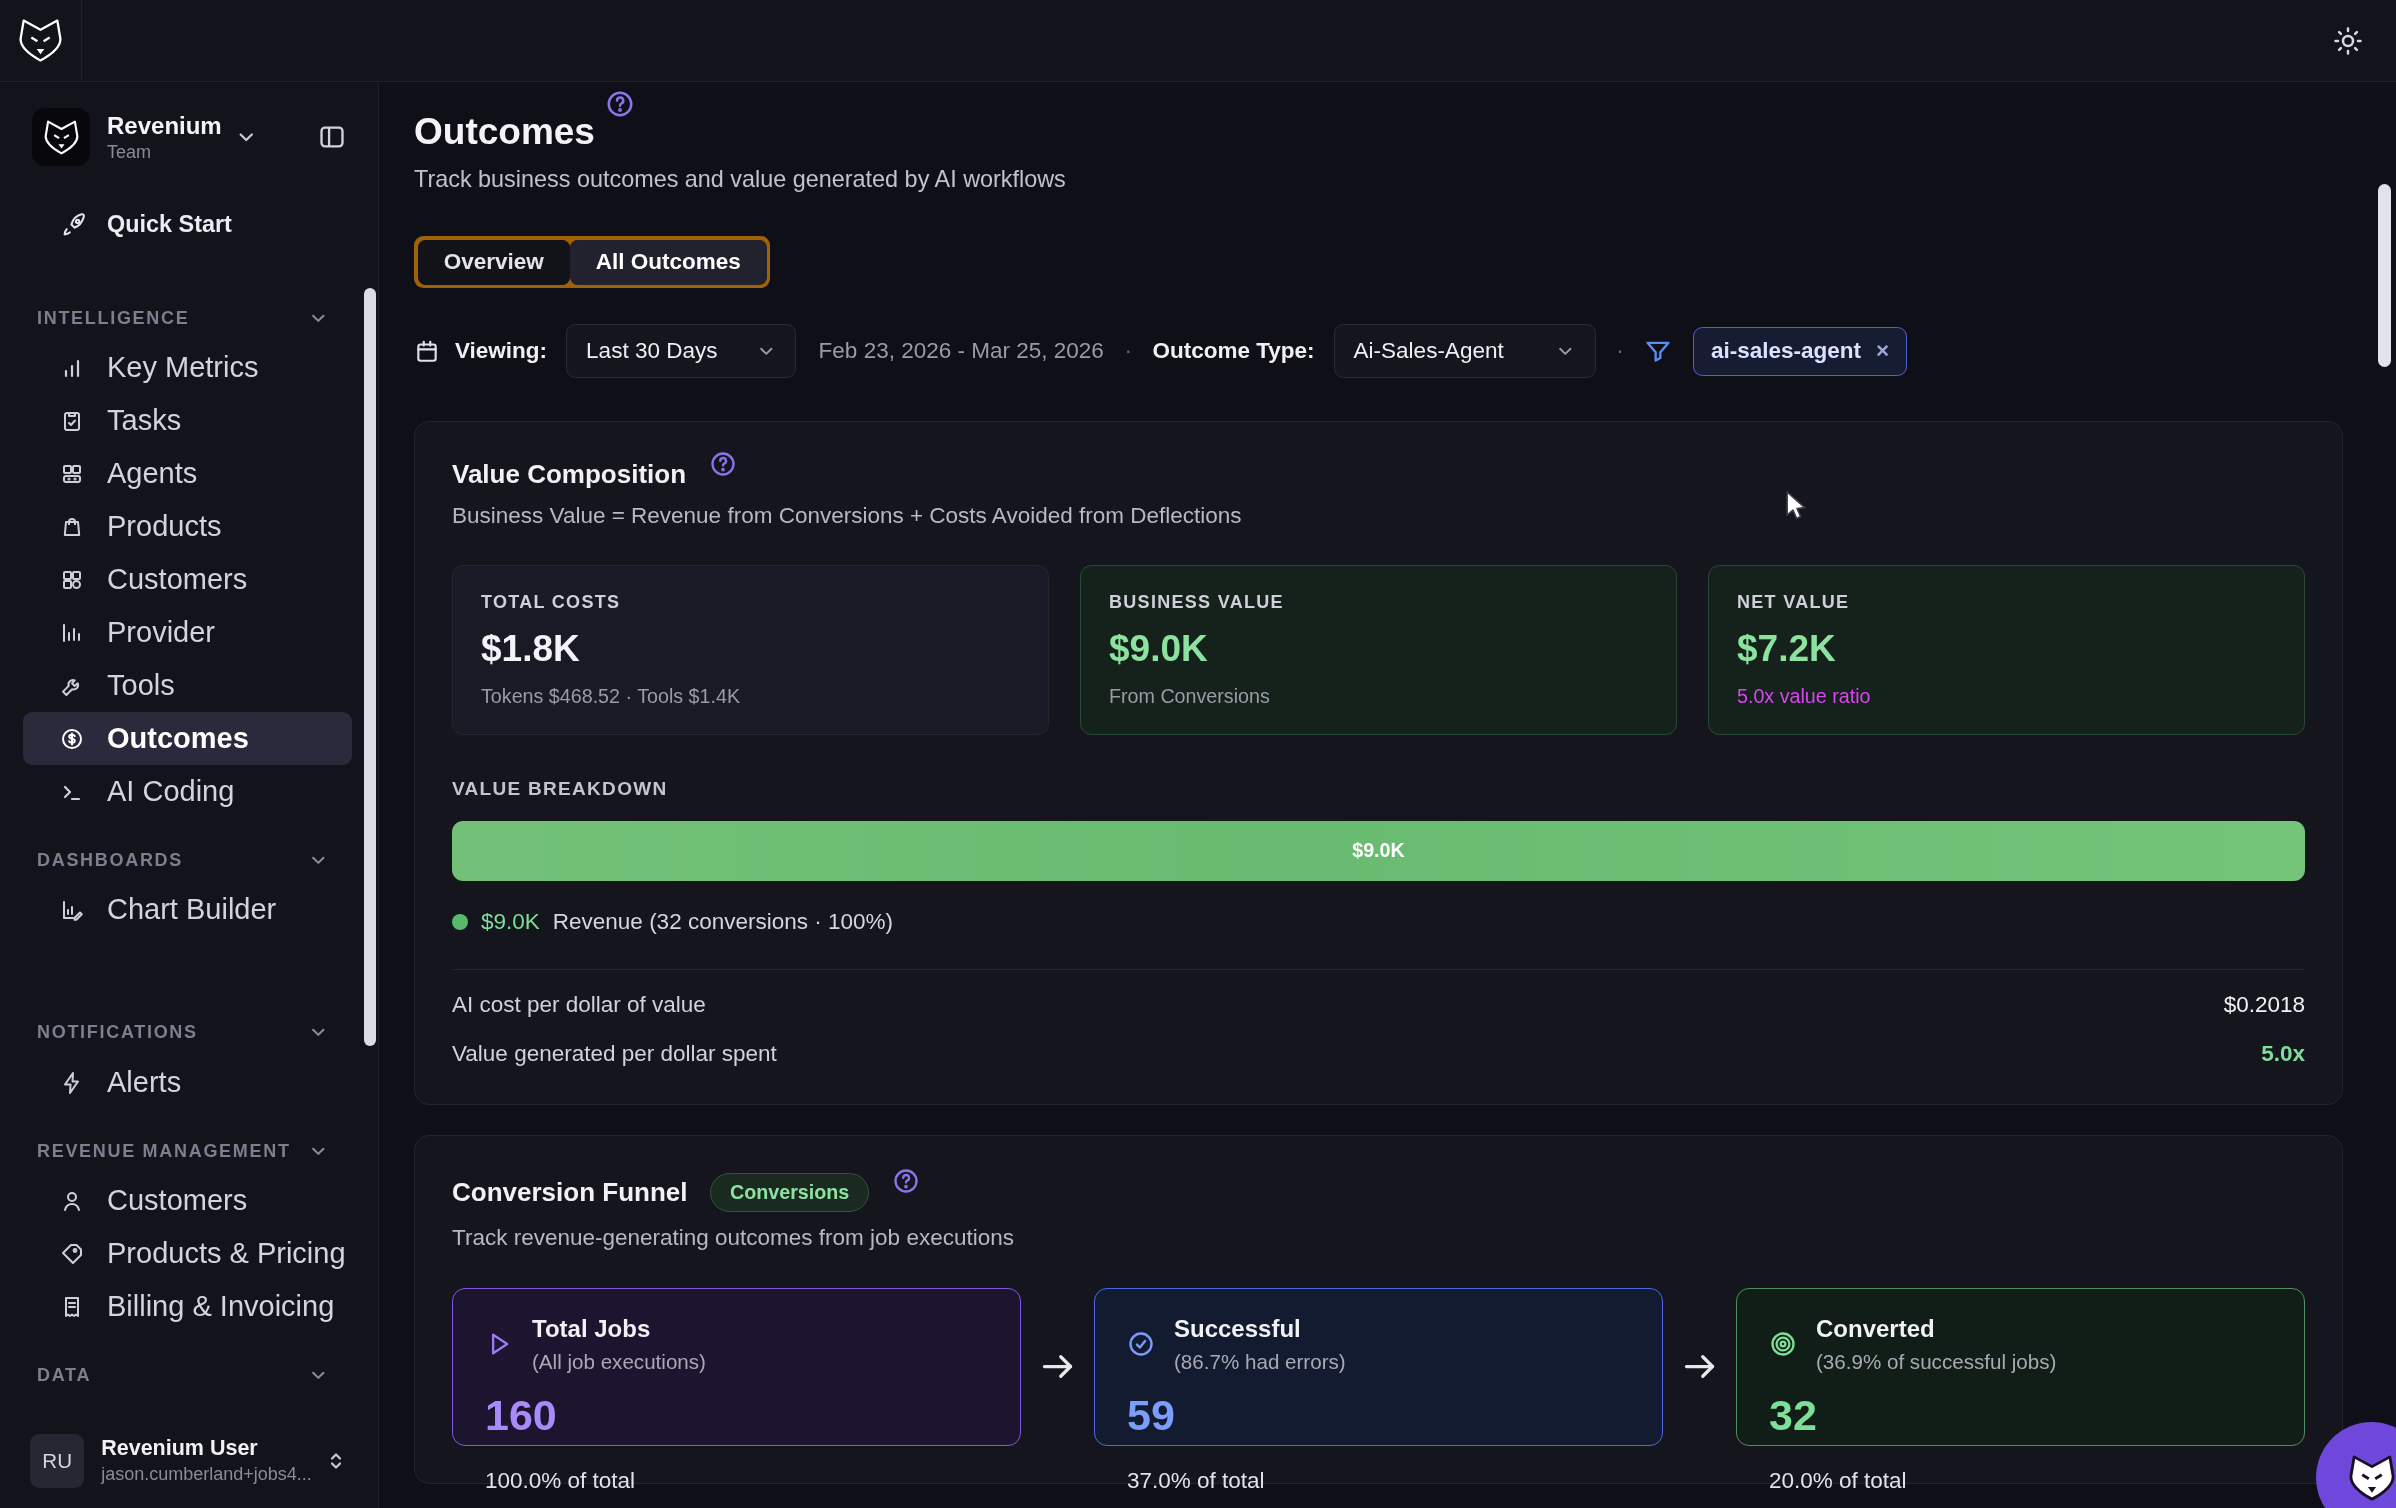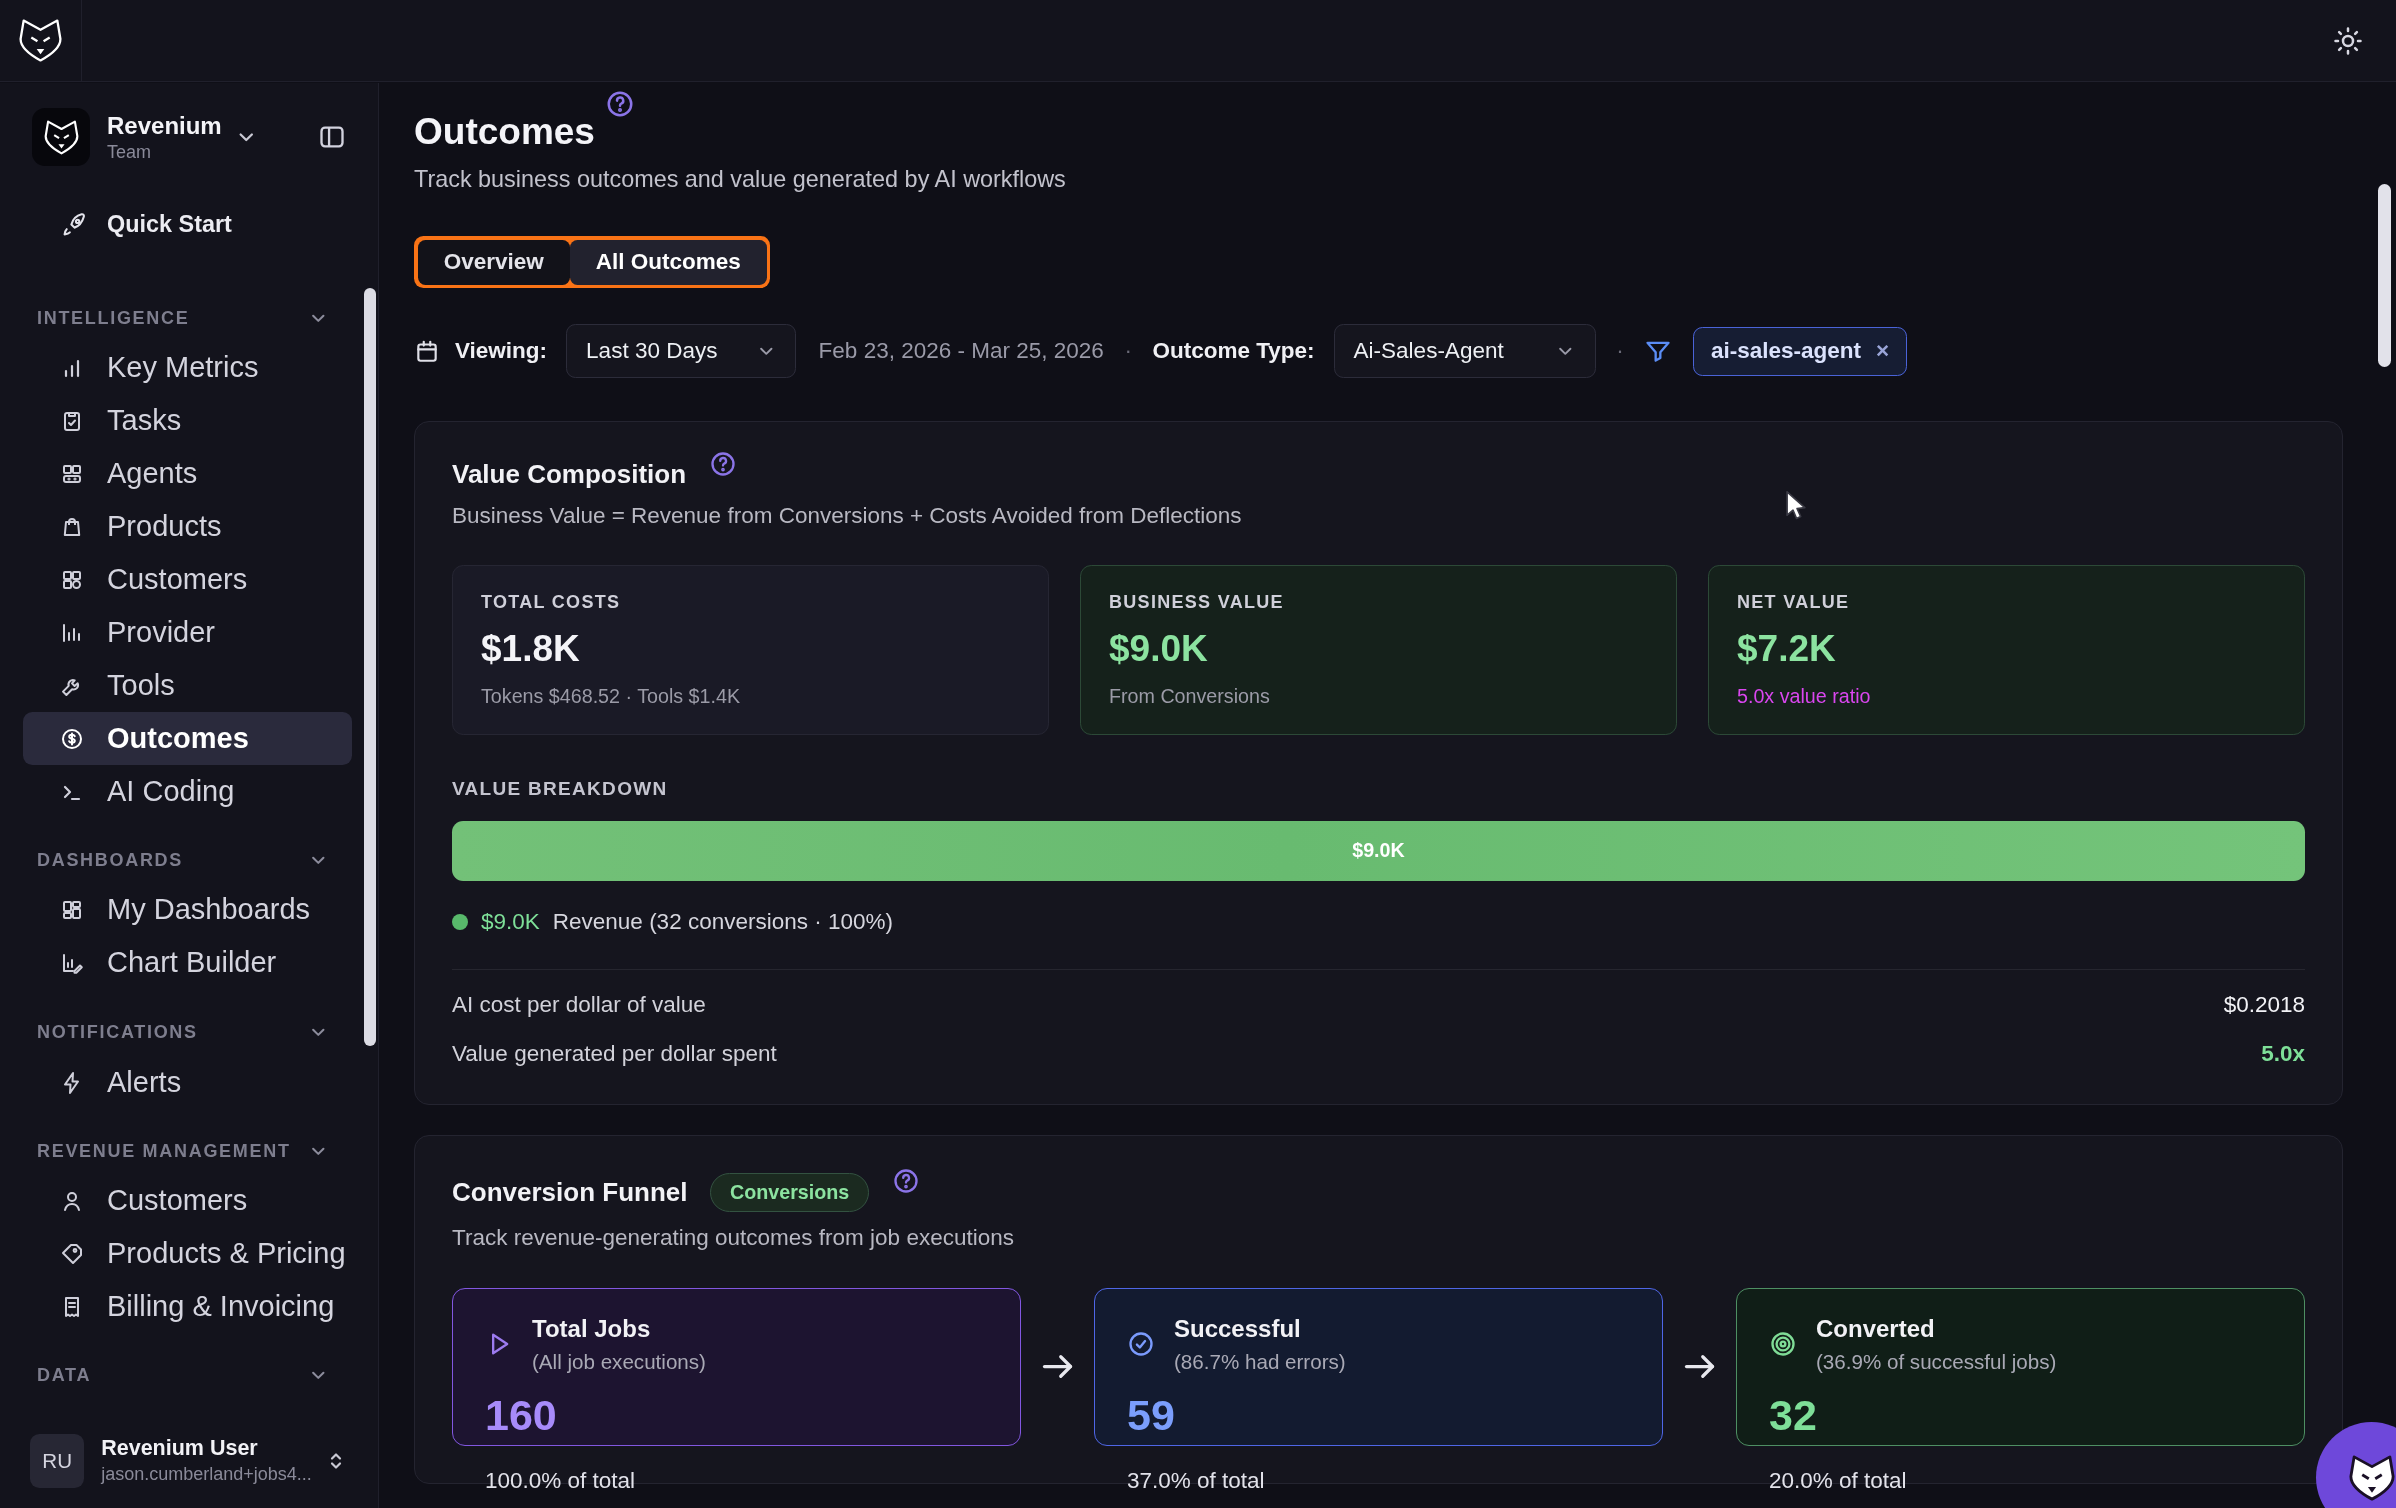--- a/index.html
+++ b/index.html
@@ -66,21 +66,21 @@
   
   .main { position:absolute; left:380px; top:83px; right:0; bottom:0;
     background:#0f0f17; overflow:hidden; }
   .content { padding:0 54px 0 34px; }
 
   .page-head { margin-top:28px; position:relative; }
   .page-title { margin:0; font-size:37px; font-weight:bold; color:#f4f4f8; }
   .title-help { position:absolute; left:191px; top:-22.5px; color:#8b74e8; }
   .page-sub { margin:13px 0 0 0; font-size:23.4px; color:#c2c2cc; }
 
-  .tabs { margin-top:43px; display:inline-flex; background:#f97316; border-radius:9.4px;
+  .tabs { margin-top:43px; display:inline-flex; background:#a16207; border-radius:9.4px;
     padding:3.7px; }
   .tab { height:45px; display:flex; align-items:center; padding:0 26px;
     font-size:22.5px; border-radius:7.5px; color:#dededd; cursor:pointer; }
   .tab.inactive { background:#121219; color:#e4e4ea; font-weight:600; }
   .tab.active { background:#22222e; color:#ffffff; font-weight:bold; }
 
   .filter-bar { margin-top:34px; display:flex; align-items:center; height:58px; font-size:22.5px; }
   .filter-bar .icon.cal { color:#e0e0e8; }
   .flabel { font-weight:bold; color:#f0f0f4; margin-left:15px; }
   .fselect { margin-left:19px; height:54px; border:0.9px solid #2c2c3a; border-radius:9.4px;
@@ -328,31 +328,20 @@
     <span>DASHBOARDS</span>
     <span class="icon">
       <svg width="20.6" height="20.6" viewBox="0 0 24 24" fill="none" stroke="currentColor" stroke-width="2.4" stroke-linecap="round" stroke-linejoin="round">
           <path d="M6 9l6 6 6-6"></path>
         </svg>
     </span>
   </div>
   <div class="nav-group" style="top:800px;">
     <div class="nav-item">
       <span class="icon">
-        <svg width="24" height="24" viewBox="0 0 24 24" fill="none" stroke="currentColor" stroke-width="2" stroke-linejoin="round">
-            <rect x="4" y="4" width="7" height="9" rx="1"></rect>
-            <rect x="13" y="4" width="7" height="5" rx="1"></rect>
-            <rect x="13" y="11" width="7" height="9" rx="1"></rect>
-            <rect x="4" y="15" width="7" height="5" rx="1"></rect>
-          </svg>
-      </span>
-      <span>My Dashboards</span>
-    </div>
-    <div class="nav-item">
-      <span class="icon">
         <svg width="24" height="24" viewBox="0 0 24 24" fill="none" stroke="currentColor" stroke-width="2" stroke-linecap="round" stroke-linejoin="round">
             <path d="M4 4v16h9"></path>
             <line x1="8" y1="16" x2="8" y2="12"></line>
             <line x1="12" y1="16" x2="12" y2="9"></line>
             <path d="M14.5 20l5.5-5.5 1.8 1.8L16.3 21.8H14.5V20z"></path>
           </svg>
       </span>
       <span>Chart Builder</span>
     </div>
   </div>

